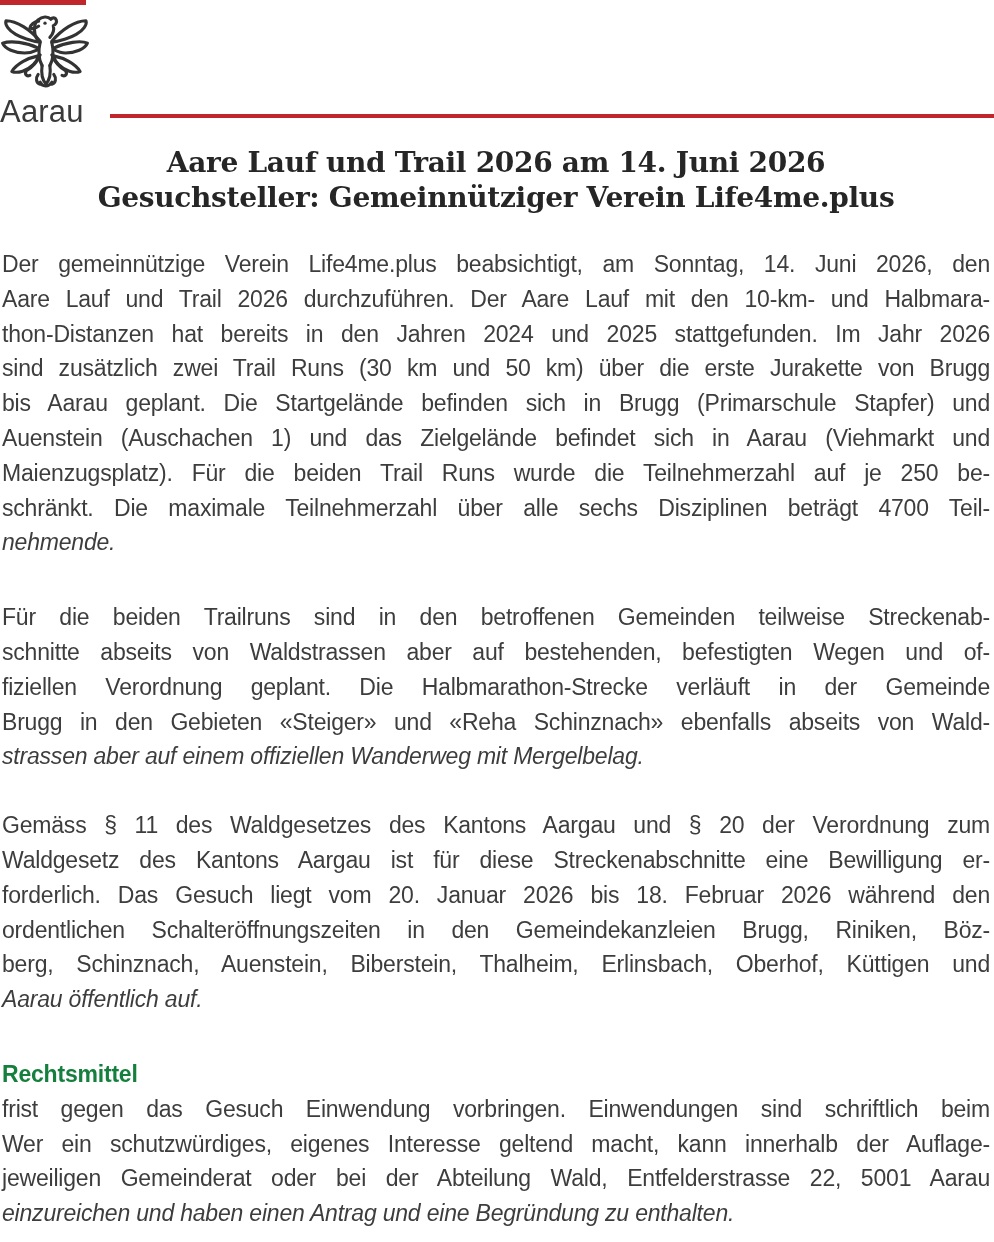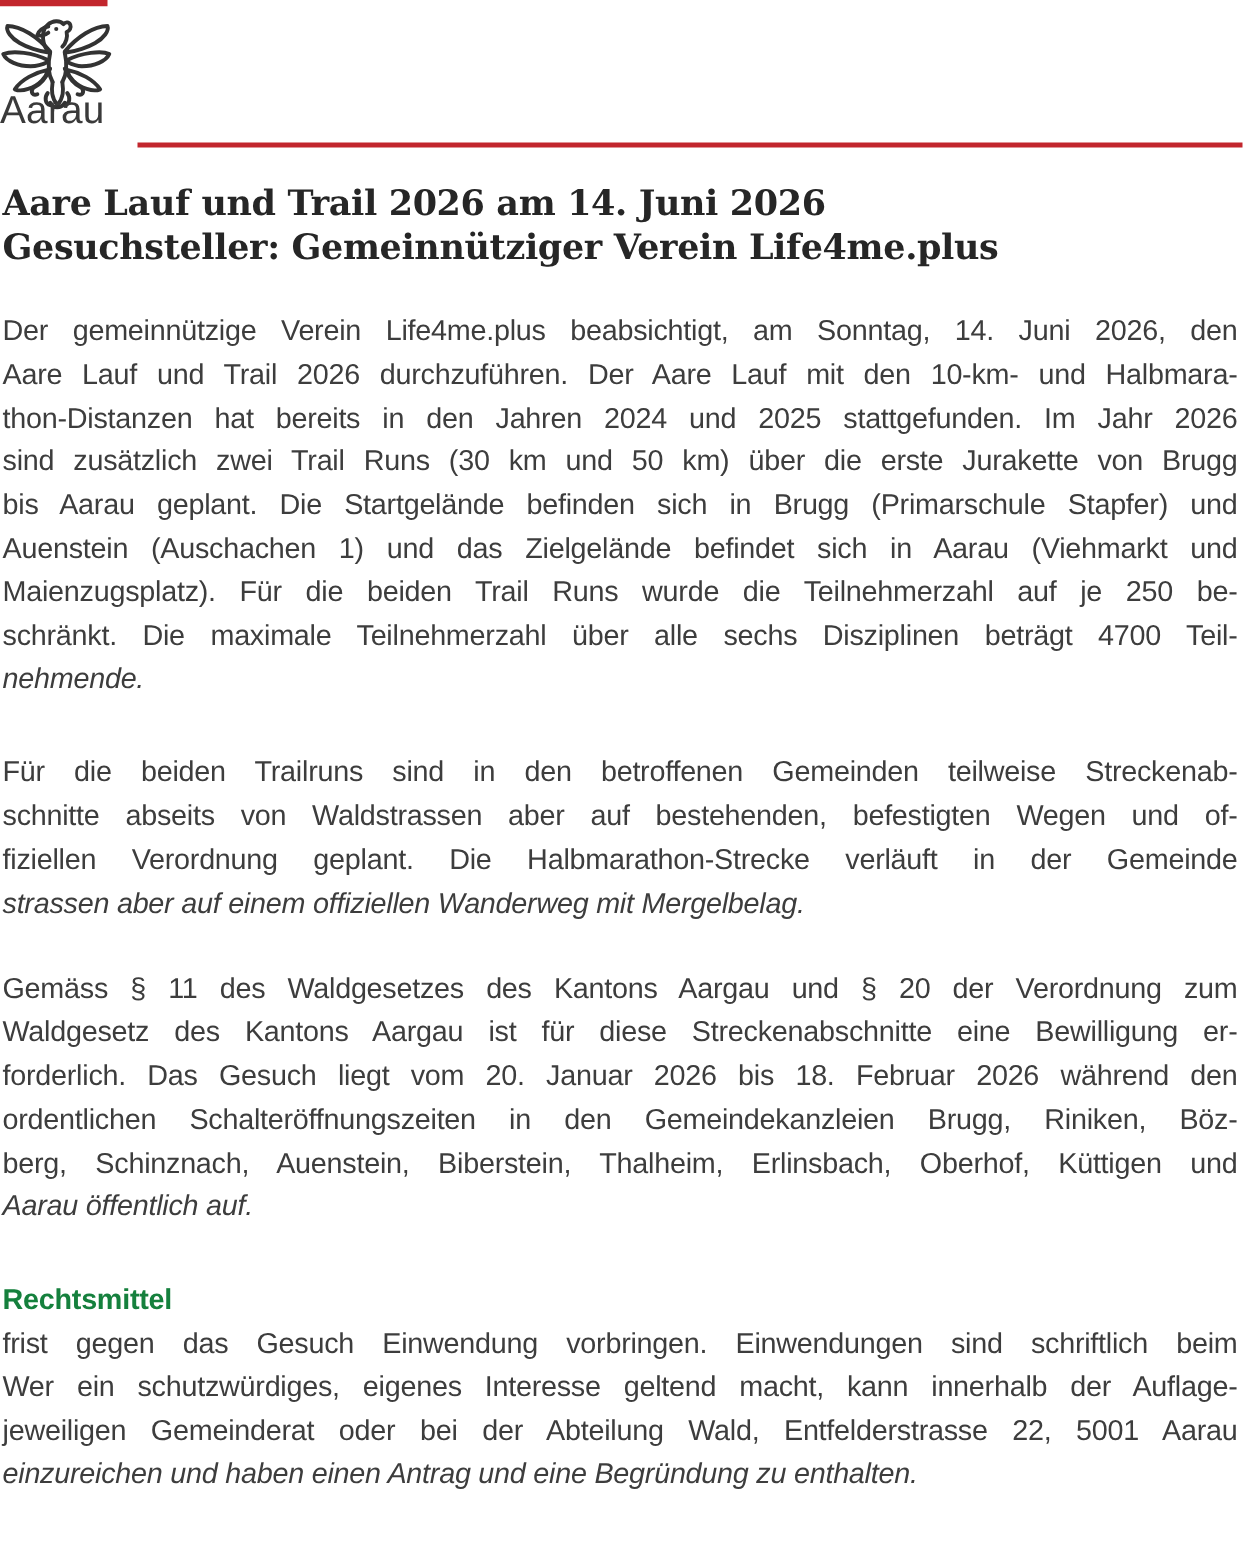--- a/index.html
+++ b/index.html
@@ -15,34 +15,35 @@
     font-family:"Liberation Sans","DejaVu Sans",sans-serif;
     color:var(--body-text);
   }
   .doc{position:relative;width:994px;height:1242px;background:#fff;}
 
   
   .masthead{position:relative;height:145px;}
   .brand-bar{position:absolute;top:0;left:0;width:86px;height:5px;background:var(--accent-red);}
   .eagle{position:absolute;top:12px;left:0;width:90px;height:78px;}
   .city{
-    position:absolute;top:72px;left:0;
+    position:absolute;top:96px;left:0;
     font-size:31px;line-height:31px;letter-spacing:.2px;
     color:#3a3a3a;white-space:nowrap;
   }
   .rule{position:absolute;top:114px;left:110px;right:0;height:4px;background:var(--accent-red);}
 
   
   .title{margin:0 4px 0 2px;}
   .title-line{
     font-family:"DejaVu Serif","Liberation Serif",serif;
     font-weight:700;
     font-size:28px;line-height:35px;letter-spacing:-.3px;
     color:var(--heading-text);
     white-space:nowrap;
+    text-align:center;
   }
 
   
   .para{margin:0 4px 0 2px;}
   .para.gap-lg{margin-top:32px;}
   .para.gap-md{margin-top:40px;}
   .para.gap-xl{margin-top:34px;}
   .bline{
     font-size:23px;line-height:34.8px;letter-spacing:-.2px;
     text-align:justify;text-align-last:justify;text-justify:inter-word;
@@ -107,20 +108,21 @@
     <div class="bline">Auenstein (Auschachen 1) und das Zielgelände befindet sich in Aarau (Viehmarkt und</div>
     <div class="bline">Maienzugsplatz). Für die beiden Trail Runs wurde die Teilnehmerzahl auf je 250 be-</div>
     <div class="bline">schränkt. Die maximale Teilnehmerzahl über alle sechs Disziplinen beträgt 4700 Teil-</div>
     <div class="bline last">nehmende.</div>
   </section>
 
   <section class="para gap-md">
     <div class="bline">Für die beiden Trailruns sind in den betroffenen Gemeinden teilweise Streckenab-</div>
     <div class="bline">schnitte abseits von Waldstrassen aber auf bestehenden, befestigten Wegen und of-</div>
     <div class="bline">fiziellen Verordnung geplant. Die Halbmarathon-Strecke verläuft in der Gemeinde</div>
+    <div class="bline">Brugg in den Gebieten «Steiger» und «Reha Schinznach» ebenfalls abseits von Wald-</div>
     <div class="bline last">strassen aber auf einem offiziellen Wanderweg mit Mergelbelag.</div>
   </section>
 
   <section class="para gap-xl">
     <div class="bline">Gemäss § 11 des Waldgesetzes des Kantons Aargau und § 20 der Verordnung zum</div>
     <div class="bline">Waldgesetz des Kantons Aargau ist für diese Streckenabschnitte eine Bewilligung er-</div>
     <div class="bline">forderlich. Das Gesuch liegt vom 20. Januar 2026 bis 18. Februar 2026 während den</div>
     <div class="bline">ordentlichen Schalteröffnungszeiten in den Gemeindekanzleien Brugg, Riniken, Böz-</div>
     <div class="bline">berg, Schinznach, Auenstein, Biberstein, Thalheim, Erlinsbach, Oberhof, Küttigen und</div>
     <div class="bline last">Aarau öffentlich auf.</div>

